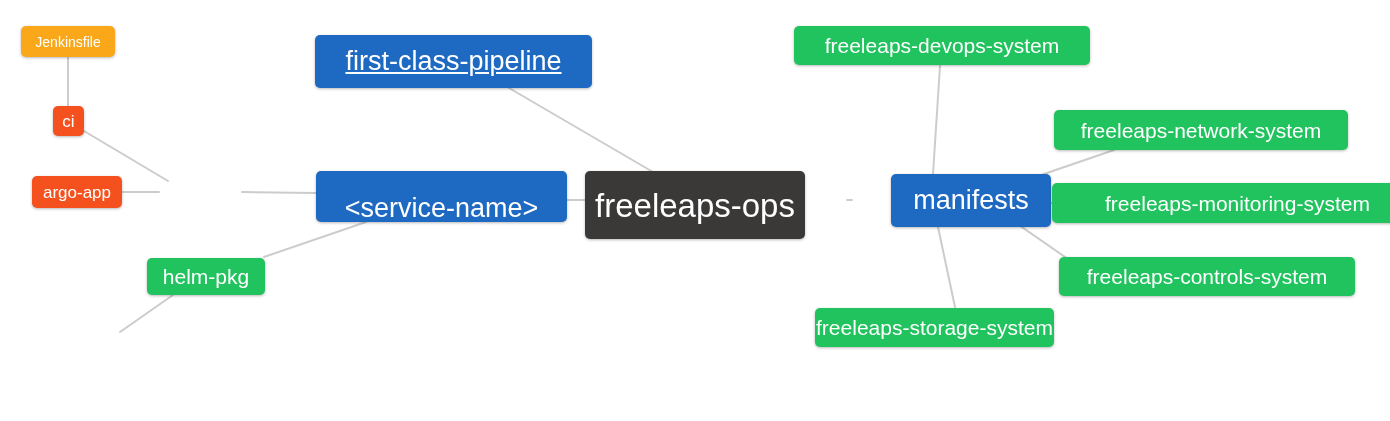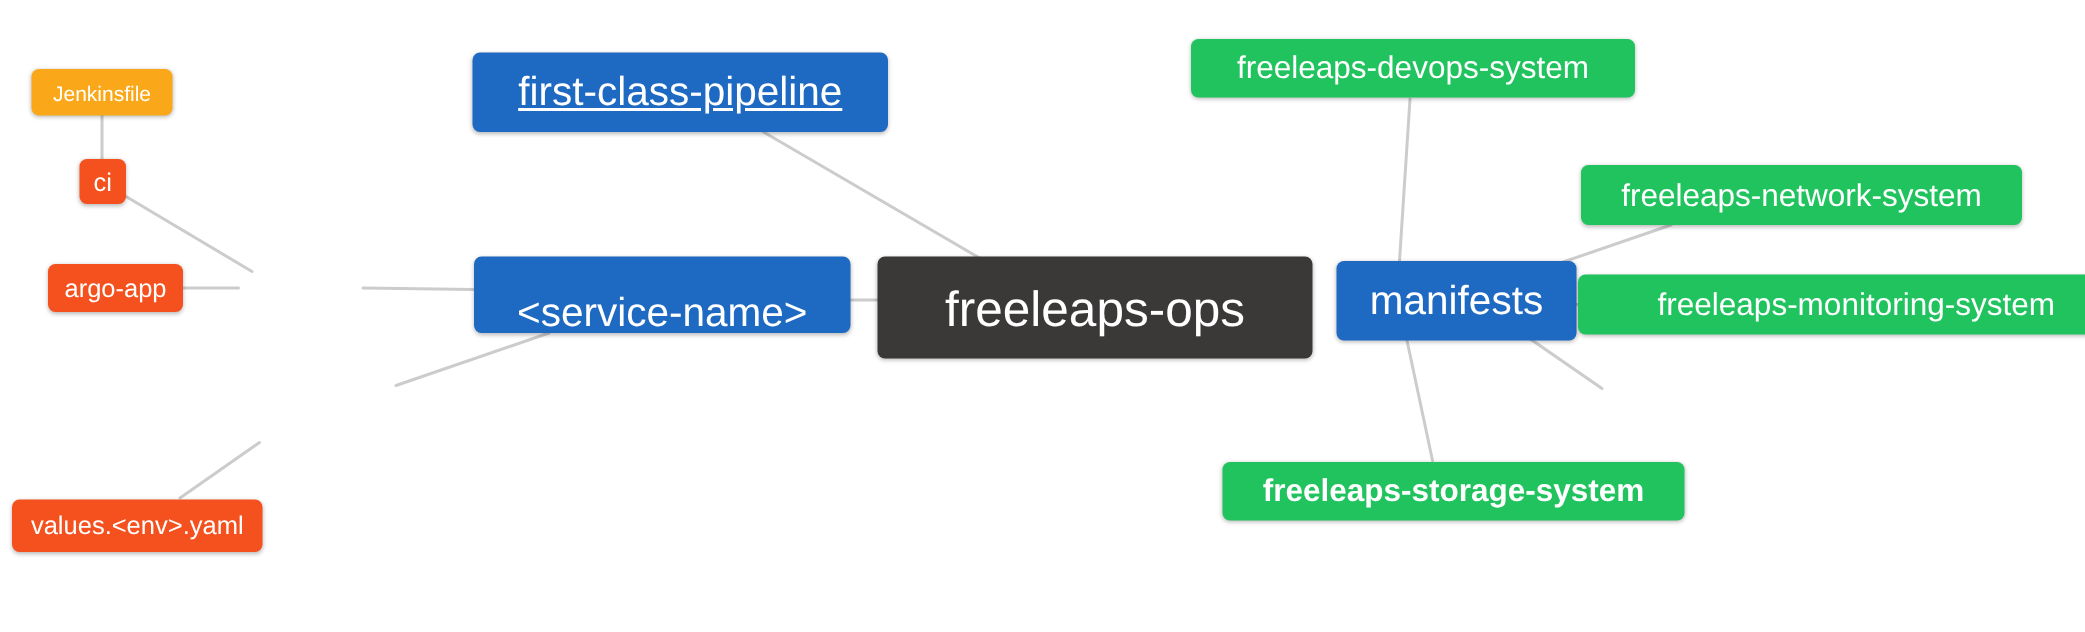--- a/index.html
+++ b/index.html
@@ -59,50 +59,53 @@
       <line x1="847" y1="200" x2="852" y2="200" stroke="#cccccc" stroke-width="2" stroke-linecap="round"></line>
       <line x1="933" y1="174" x2="940" y2="66" stroke="#cccccc" stroke-width="2" stroke-linecap="round"></line>
       <line x1="1012" y1="185" x2="1114" y2="150" stroke="#cccccc" stroke-width="2" stroke-linecap="round"></line>
       <line x1="1012" y1="202" x2="1052" y2="203" stroke="#cccccc" stroke-width="2" stroke-linecap="round"></line>
       <line x1="1013" y1="221" x2="1068" y2="259" stroke="#cccccc" stroke-width="2" stroke-linecap="round"></line>
       <line x1="938" y1="227" x2="955" y2="307" stroke="#cccccc" stroke-width="2" stroke-linecap="round"></line>
       <line x1="366" y1="222" x2="264" y2="257" stroke="#cccccc" stroke-width="2" stroke-linecap="round"></line>
       <line x1="173" y1="295" x2="120" y2="332" stroke="#cccccc" stroke-width="2" stroke-linecap="round"></line>
     </svg>
   <div class="nodes">
-      <div class="node" style="left: 585px; top: 171px; width: 290px; height: 68px; font-size: 33px; background: rgb(59, 56, 56); color: rgb(255, 255, 255);">
+      <div class="node" style="left: 585px; top: 171px; width: 220px; height: 68px; font-size: 33px; background: rgb(59, 56, 56); color: rgb(255, 255, 255);">
         <span>freeleaps-ops</span>
       </div>
       <div class="node" style="left: 315px; top: 35px; width: 277px; height: 53px; font-size: 27px; background: rgb(30, 105, 193); color: rgb(255, 255, 255); text-decoration: underline;">
         <span>first-class-pipeline</span>
       </div>
       <div class="node" style="left: 316px; top: 171px; width: 251px; height: 51px; font-size: 27px; background: rgb(30, 105, 193); color: rgb(255, 255, 255); align-items: flex-end;">
         <span>&lt;service-name&gt;</span>
       </div>
       <div class="node" style="left: 852px; top: 174px; width: 160px; height: 53px; font-size: 27px; background: rgb(30, 105, 193); color: rgb(255, 255, 255); margin-left: 39px;">
         <span>manifests</span>
       </div>
+      <div class="node" style="left: 147px; top: 258px; width: 118px; height: 37px; font-size: 21px; background: rgb(33, 195, 94); color: rgb(255, 255, 255);">
+        <span>helm-pkg</span>
+      </div>
       <div class="node" style="left: 794px; top: 26px; width: 296px; height: 39px; font-size: 21px; background: rgb(33, 195, 94); color: rgb(255, 255, 255);">
         <span>freeleaps-devops-system</span>
       </div>
       <div class="node" style="left: 1054px; top: 110px; width: 294px; height: 40px; font-size: 21px; background: rgb(33, 195, 94); color: rgb(255, 255, 255);">
         <span>freeleaps-network-system</span>
       </div>
       <div class="node" style="left: 1052px; top: 183px; width: 371px; height: 40px; font-size: 21px; background: rgb(33, 195, 94); color: rgb(255, 255, 255);">
         <span>freeleaps-monitoring-system</span>
       </div>
-      <div class="node" style="left: 815px; top: 308px; width: 308px; height: 39px; font-size: 21px; background: rgb(33, 195, 94); color: rgb(255, 255, 255); font-weight: bold;">
+      <div class="node" style="left: 1059px; top: 257px; width: 296px; height: 39px; font-size: 21px; background: rgb(33, 195, 94); color: rgb(255, 255, 255);">
+        <span>freeleaps-controls-system</span>
+      </div>
+      <div class="node" style="left: 815px; top: 308px; width: 239px; height: 39px; font-size: 21px; background: rgb(33, 195, 94); color: rgb(255, 255, 255);">
         <span>freeleaps-storage-system</span>
       </div>
       <div class="node" style="left: 53px; top: 106px; width: 31px; height: 30px; font-size: 17px; background: rgb(244, 81, 30); color: rgb(255, 255, 255);">
         <span>ci</span>
       </div>
       <div class="node" style="left: 32px; top: 176px; width: 90px; height: 32px; font-size: 17px; background: rgb(244, 81, 30); color: rgb(255, 255, 255);">
         <span>argo-app</span>
       </div>
-      <div class="node" style="left: 8px; top: 333px; width: 167px; height: 35px; font-size: 17px; background: rgb(244, 81, 30); color: rgb(255, 255, 255);">
-        <span>values.&lt;env&gt;.yaml</span>
-      </div>
-      <div class="node" style="left: 21px; top: 26px; width: 94px; height: 31px; font-size: 14px; background: rgb(250, 168, 25); color: rgb(255, 255, 255); margin-top: 20px;">
+      <div class="node" style="left: 21px; top: 26px; width: 94px; height: 31px; font-size: 14px; background: rgb(250, 168, 25); color: rgb(255, 255, 255);">
         <span>Jenkinsfile</span>
       </div>
     </div>
 </div>
 
 </body></html>

